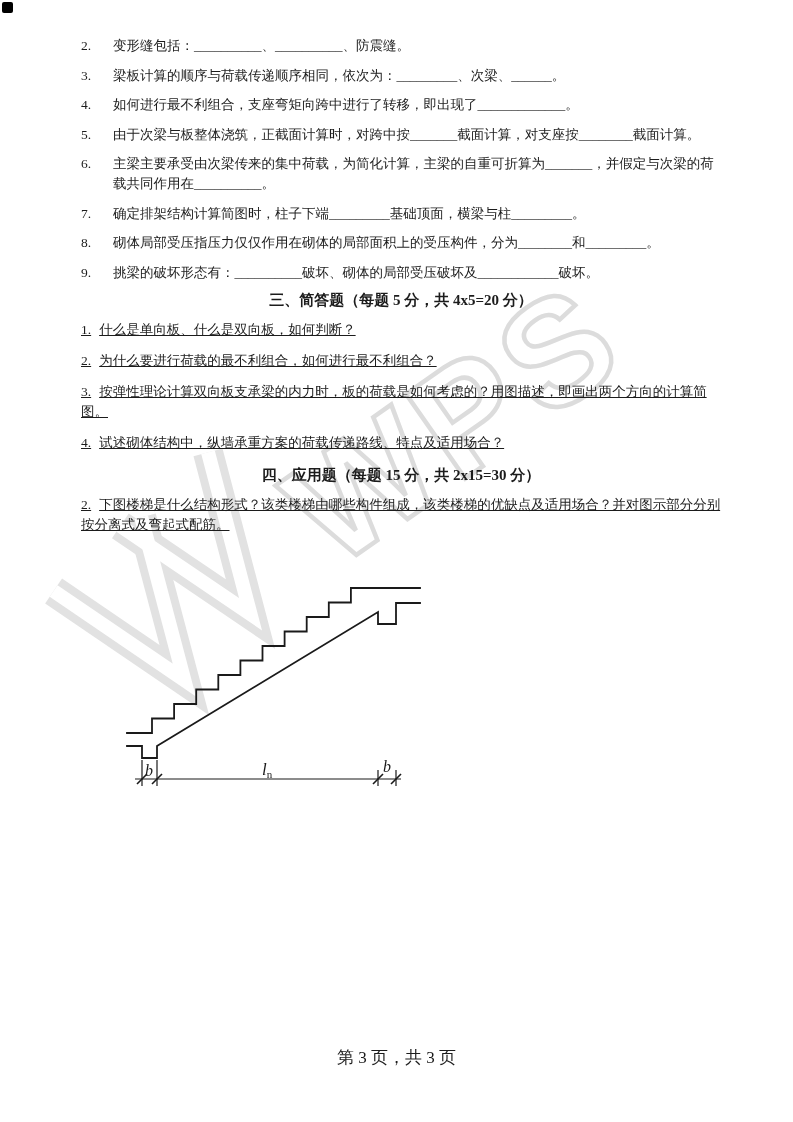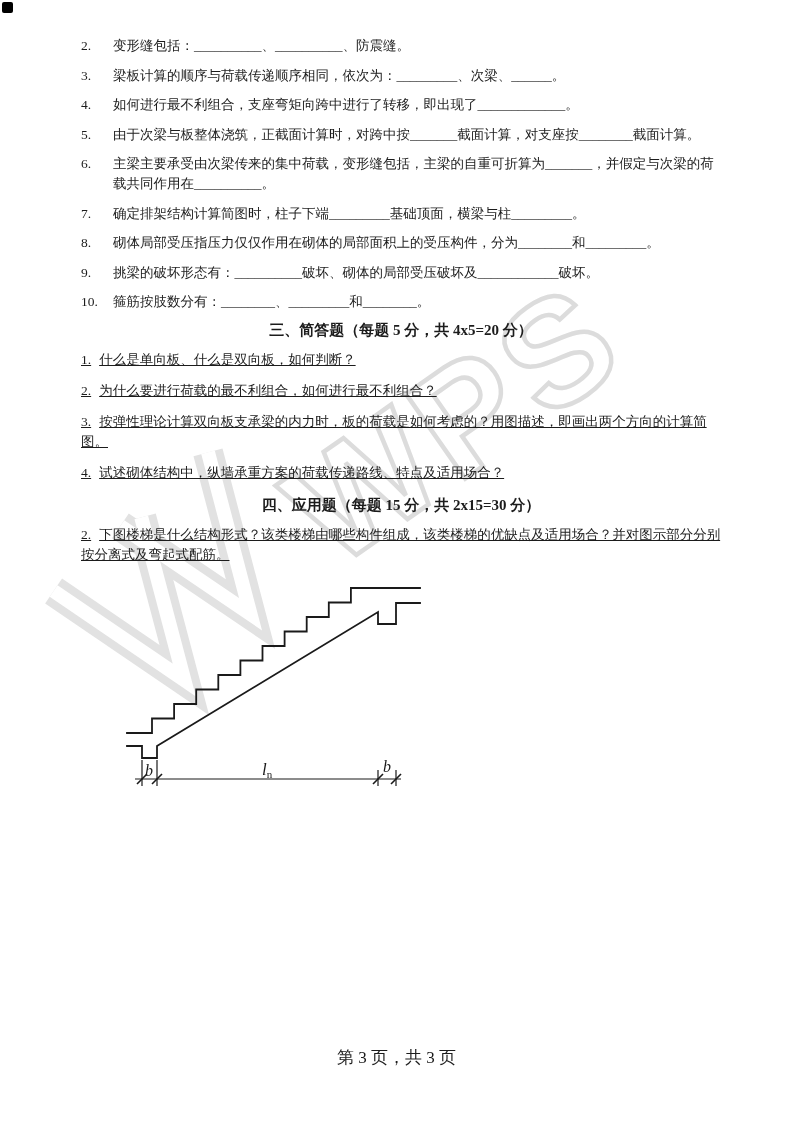--- a/index.html
+++ b/index.html
@@ -60,37 +60,33 @@
     <div class="fill-item">
       <span class="num">4.</span>
       <span class="txt">如何进行最不利组合，支座弯矩向跨中进行了转移，即出现了_____________。</span>
     </div>
     <div class="fill-item">
       <span class="num">5.</span>
       <span class="txt">由于次梁与板整体浇筑，正截面计算时，对跨中按_______截面计算，对支座按________截面计算。</span>
     </div>
     <div class="fill-item">
       <span class="num">6.</span>
-      <span class="txt">主梁主要承受由次梁传来的集中荷载，变形缝包括，主梁的自重可折算为_______，并假定与次梁的荷载共同作用在__________。</span>
+      <span class="txt">主梁主要承受由次梁传来的集中荷载，为简化计算，主梁的自重可折算为_______，并假定与次梁的荷载共同作用在__________。</span>
     </div>
     <div class="fill-item">
       <span class="num">7.</span>
       <span class="txt">确定排架结构计算简图时，柱子下端_________基础顶面，横梁与柱_________。</span>
     </div>
     <div class="fill-item">
       <span class="num">8.</span>
       <span class="txt">砌体局部受压指压力仅仅作用在砌体的局部面积上的受压构件，分为________和_________。</span>
     </div>
     <div class="fill-item">
       <span class="num">9.</span>
       <span class="txt">挑梁的破坏形态有：__________破坏、砌体的局部受压破坏及____________破坏。</span>
-    </div>
-    <div class="fill-item">
-      <span class="num">10.</span>
-      <span class="txt">箍筋按肢数分有：________、_________和________。</span>
     </div>
 
     <div class="sec-title">三、简答题（每题 5 分，共 4x5=20 分）</div>
 
     <p class="q">
       <span class="num">1.</span><span>什么是单向板、什么是双向板，如何判断？</span>
     </p>
     <p class="q">
       <span class="num">2.</span><span>为什么要进行荷载的最不利组合，如何进行最不利组合？</span>
     </p>

